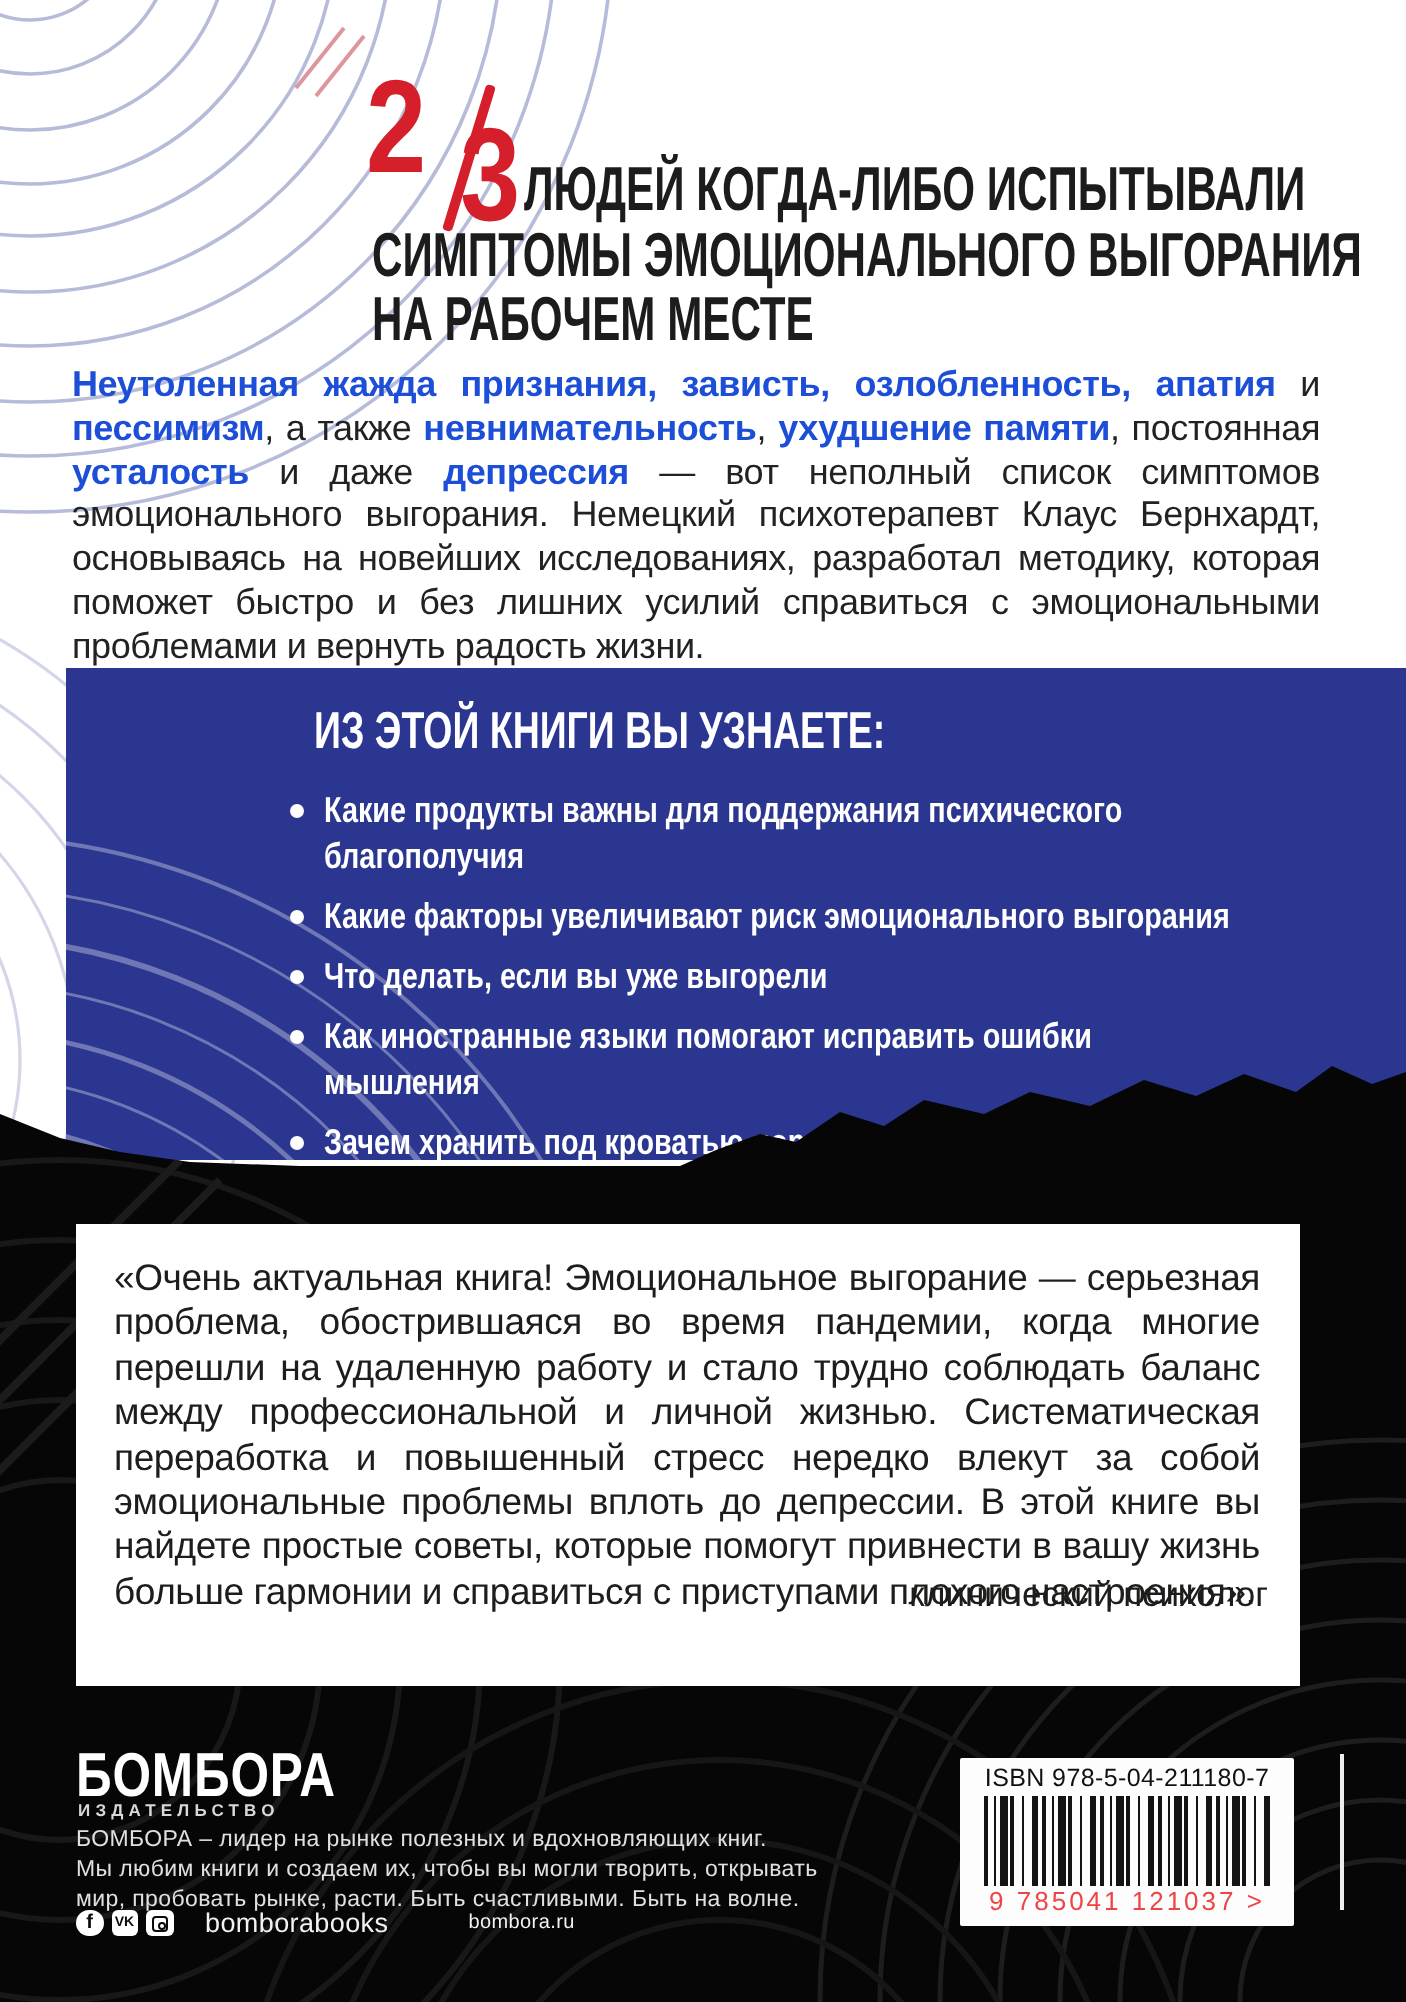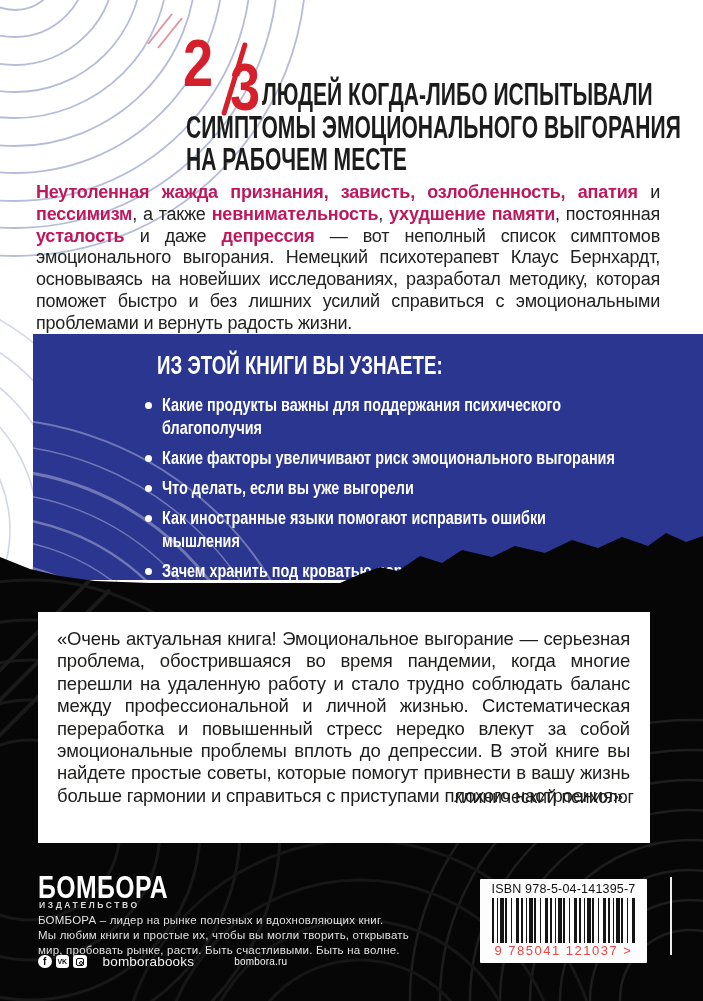--- a/index.html
+++ b/index.html
@@ -15,21 +15,21 @@
   .frac .slash { position:absolute; left:49px; top:5px; width:5px; height:76px; background:#d5202c; transform:rotate(17deg); border-radius:2px; }
   .frac .n3 { position:absolute; left:47px; top:24px; font-size:66px; font-weight:700; line-height:0.82; transform:scaleX(.82); transform-origin:0 0; }
   .hline { position:absolute; color:#1c1c1c; font-weight:700; font-size:31px; }
   .hline > span { transform:scaleX(.68); }
   #hl1 { left:262px; top:77px; }
   #hl2 { left:186px; top:110px; }
   #hl3 { left:186px; top:142px; }
 
   
   .intro { position:absolute; left:36px; top:182px; width:624px; font-size:18px; line-height:21.8px; text-align:justify; color:#222; letter-spacing:-0.2px; }
-  .intro .b { font-weight:700; color:#be185d; }
+  .intro .b { font-weight:700; color:#1d4ed8; }
 
   
   .learn { position:absolute; left:33px; top:334px; width:688px; height:246px; background:#2b3691; overflow:hidden; }
   .learn .title { position:absolute; left:124px; top:16px; color:#fff; font-weight:700; font-size:26px; }
   .learn .title > span { transform:scaleX(.72); }
   .learn ul { position:absolute; left:112px; top:60px; list-style:none; }
   .learn li { display:flex; margin-bottom:7px; color:#fff; font-weight:700; font-size:18px; line-height:23px; }
   .learn li .dot { width:7px; height:7px; border-radius:50%; background:#fff; margin:8px 10px 0 0; flex:none; }
   .learn li .btxt { display:inline-block; width:580px; transform:scaleX(.8); transform-origin:0 0; letter-spacing:0; }
 
@@ -191,33 +191,33 @@
     <div class="qtext">«Очень актуальная книга! Эмоциональное выгорание — серьезная проблема, обострившаяся во время пандемии, когда многие перешли на удаленную работу и стало трудно соблюдать баланс между профессиональной и личной жизнью. Систематическая переработка и повышенный стресс нередко влекут за собой эмоциональные проблемы вплоть до депрессии. В этой книге вы найдете простые советы, которые помогут привнести в вашу жизнь больше гармонии и справиться с приступами плохого настроения».</div>
     <div class="attr">
       <div class="role">клинический психолог</div>
     </div>
   </div>
 
   <div class="pub-logo"><span class="cond">БОМБОРА</span></div>
   <div class="pub-sub">ИЗДАТЕЛЬСТВО</div>
   <div class="pub-desc">
     <div>БОМБОРА – лидер на рынке полезных и вдохновляющих книг.</div>
-    <div>Мы любим книги и простые их, чтобы вы могли творить, открывать</div>
+    <div>Мы любим книги и создаем их, чтобы вы могли творить, открывать</div>
     <div>мир, пробовать рынке, расти. Быть счастливыми. Быть на волне.</div>
   </div>
   <div class="social">
     <span class="sicon round">f</span>
     <span class="sicon sq">VK</span>
     <span class="sicon sq">
         <span class="cam"></span>
       </span>
     <span class="shandle">bomborabooks</span>
     <span class="surl">bombora.ru</span>
   </div>
 
   <div class="bar">
-    <div class="isbn">ISBN 978-5-04-141395-7</div>
+    <div class="isbn">ISBN 978-5-04-211180-7</div>
     <div class="bars"></div>
     <div class="num">9 785041 121037 &gt;</div>
   </div>
   <div class="cropline"></div>
 
 </div>
 
 </body></html>

